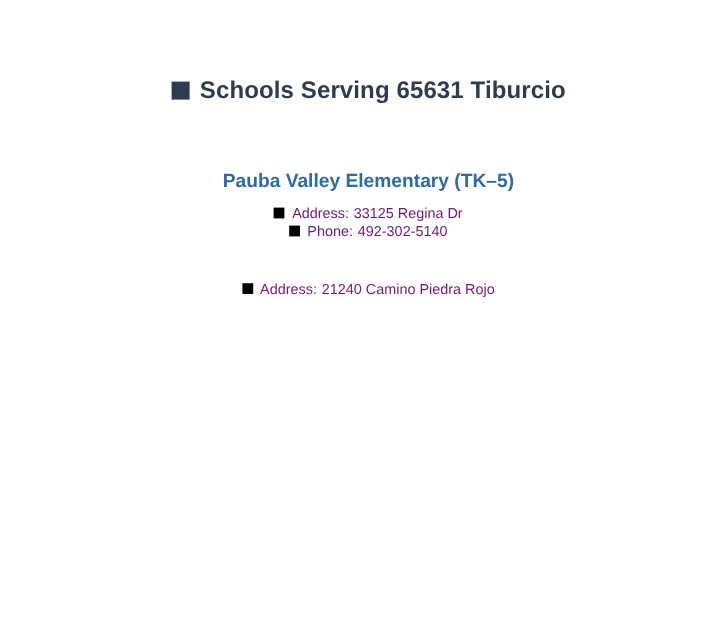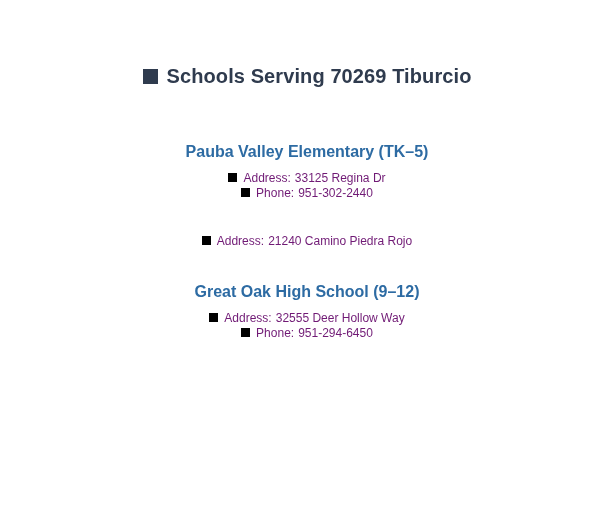--- a/index.html
+++ b/index.html
@@ -66,34 +66,29 @@
   }
   .detail-label {
     margin-right: 4px;
   }
 </style>
 </head>
 <body>
 
 <div class="page">
 
-  <h1 class="page-title"><span class="title-square"></span><span>Schools Serving 70269 Tiburcio</span></h1>
+  <h1 class="page-title"><span class="title-square"></span><span>Schools Serving 65631 Tiburcio</span></h1>
 
   <div class="sections">
 
     <div class="school-section">
       <h2 class="school-name">Pauba Valley Elementary (TK–5)</h2>
       <div class="detail-line"><span class="bullet-square"></span><span class="detail-label">Address:</span><span>33125 Regina Dr</span></div>
-      <div class="detail-line"><span class="bullet-square"></span><span class="detail-label">Phone:</span><span>951-302-2440</span></div>
+      <div class="detail-line"><span class="bullet-square"></span><span class="detail-label">Phone:</span><span>492-302-5140</span></div>
     </div>
 
     <div class="school-section">
       <div class="detail-line"><span class="bullet-square"></span><span class="detail-label">Address:</span><span>21240 Camino Piedra Rojo</span></div>
     </div>
 
-    <div class="school-section">
-      <h2 class="school-name">Great Oak High School (9–12)</h2>
-      <div class="detail-line"><span class="bullet-square"></span><span class="detail-label">Address:</span><span>32555 Deer Hollow Way</span></div>
-      <div class="detail-line"><span class="bullet-square"></span><span class="detail-label">Phone:</span><span>951-294-6450</span></div>
-    </div>
 
   </div>
 </div>
 
 </body></html>

